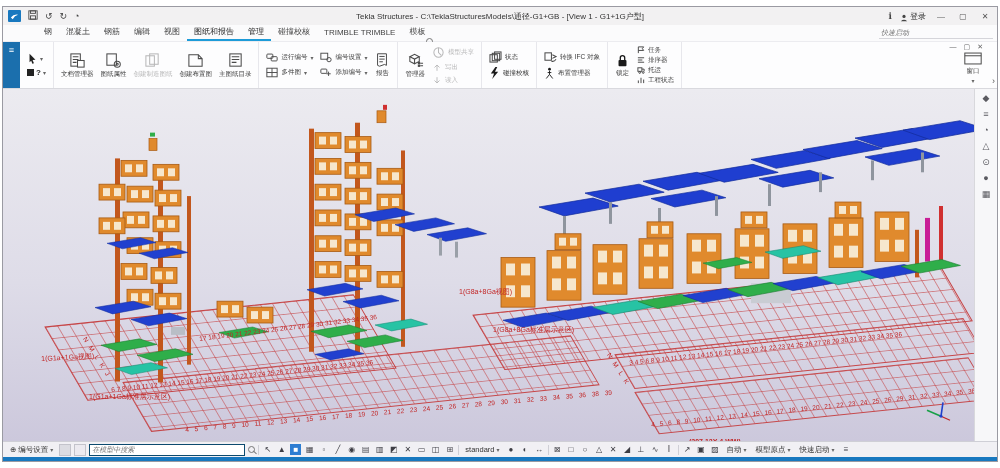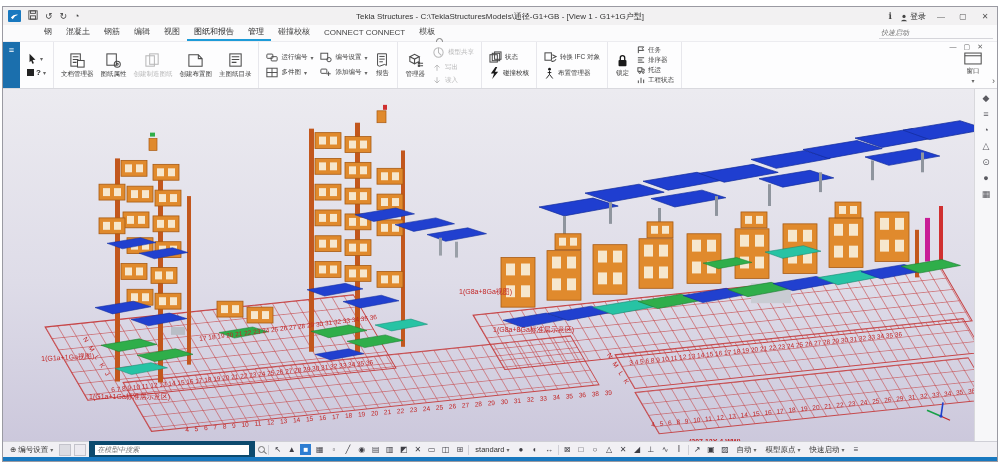--- a/index.html
+++ b/index.html
@@ -44,21 +44,21 @@
   .vp-svg{position:absolute;inset:0;width:100%;height:100%;}
   .vlabel{position:absolute;color:#c22525;font-size:7px;white-space:nowrap;transform-origin:left top;line-height:1;}
   .gnum{position:absolute;color:#c22525;font-size:6.5px;white-space:nowrap;transform-origin:left top;line-height:1;}
   .side-panel{flex:1;background:#f7f7f9;border-left:1px solid #d8d8dc;display:flex;flex-direction:column;align-items:center;padding-top:5px;gap:7px;}
   .sp-ic{font-size:9px;color:#5a5a60;line-height:1;}
   
   .statusbar{height:15px;background:#f1f0f4;border-top:1px solid #cfcfd6;display:flex;align-items:center;font-size:7.5px;gap:3px;padding:0 4px;color:#333;flex:none;}
   .sb-btn{display:flex;align-items:center;gap:2px;padding:0 3px;height:12px;}
   .sb-sq{width:10px;height:10px;background:#dcdce2;border:1px solid #c3c3cb;display:inline-block;}
   .sb-sq.lite{background:#eceaf0;}
-  .sb-search{width:150px;height:10px;font-size:7px;font-style:italic;border:6px solid #0c4a6e;background:#fff;color:#777;padding:0 2px;}
+  .sb-search{width:150px;height:10px;font-size:7px;font-style:italic;border:1px solid #0c4a6e;background:#fff;color:#777;padding:0 2px;}
   .sb-ic{width:11px;text-align:center;font-size:8px;color:#3d3d44;line-height:11px;height:11px;}
   .sb-ic.on{background:#2d7dd2;color:#fff;}
   .sb-dd{display:flex;align-items:center;gap:2px;padding:0 3px;white-space:nowrap;}
   .sb-sep{width:1px;height:10px;background:#cfcfd6;}
   .bottom-strip{height:4px;background:#1878bf;flex:none;}
 </style>
 </head>
 <body>
 
 <div class="window">
@@ -97,21 +97,21 @@
 
   <div class="menubar">
     <span class="tab">钢</span>
     <span class="tab">混凝土</span>
     <span class="tab">钢筋</span>
     <span class="tab">编辑</span>
     <span class="tab">视图</span>
     <span class="tab active">图纸和报告</span>
     <span class="tab active">管理</span>
     <span class="tab">碰撞校核</span>
-    <span class="tab">CONNECT CONNECT</span>
+    <span class="tab">TRIMBLE TRIMBLE</span>
     <span class="tab">模板</span>
     <input class="quick-search" placeholder="快速启动" style="">
     <span class="qs-mag mag"></span>
   </div>
 
   <div class="ribbon">
     <div class="file-strip">
       <span>≡</span>
     </div>
 

